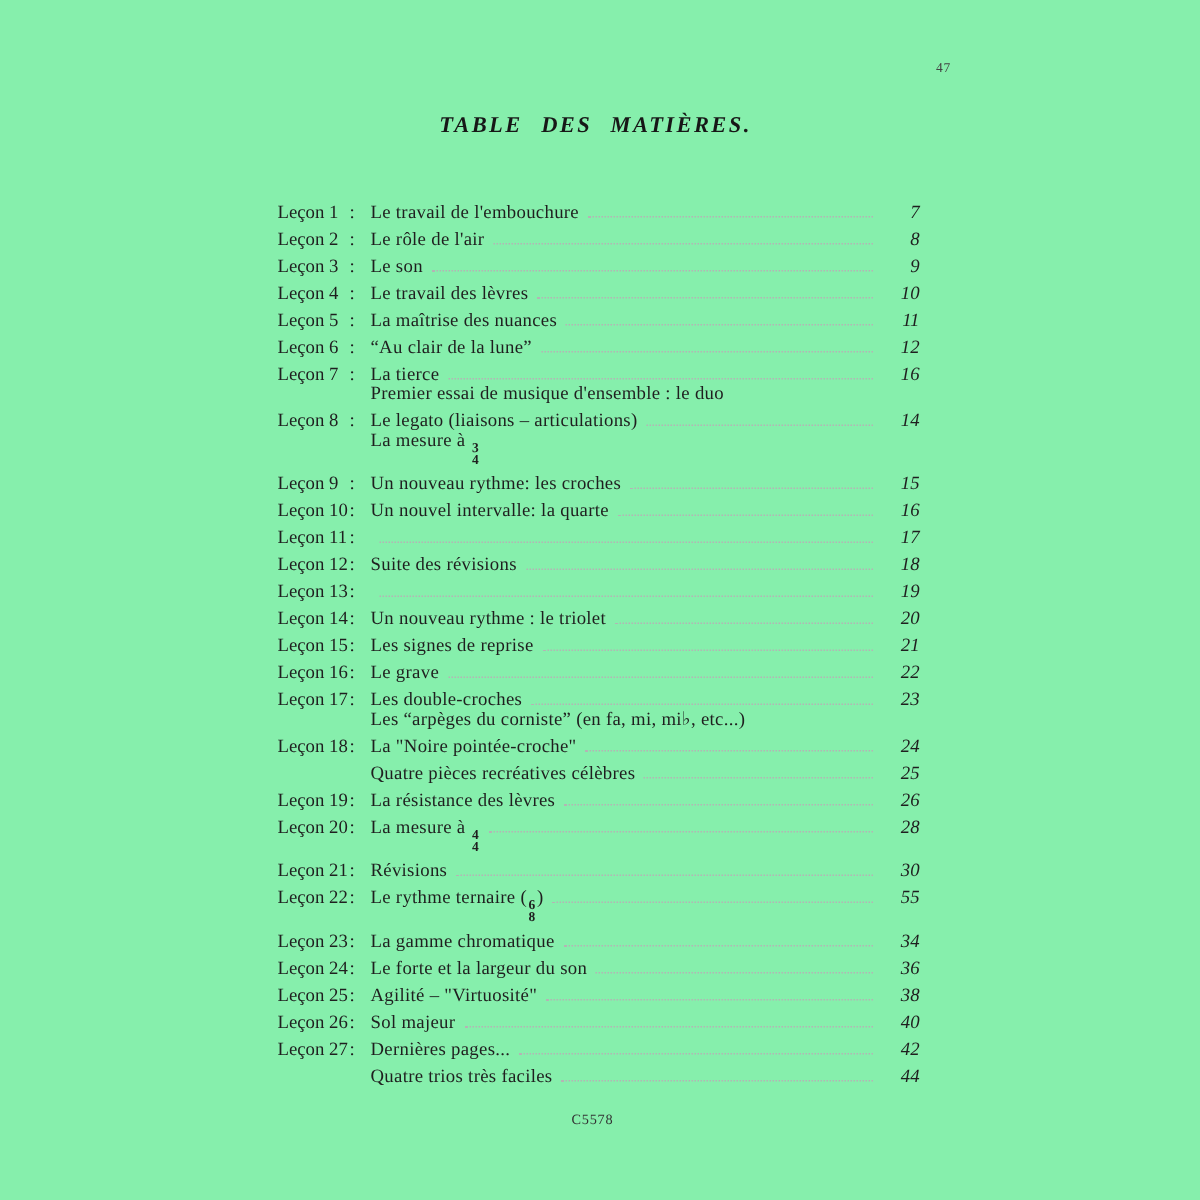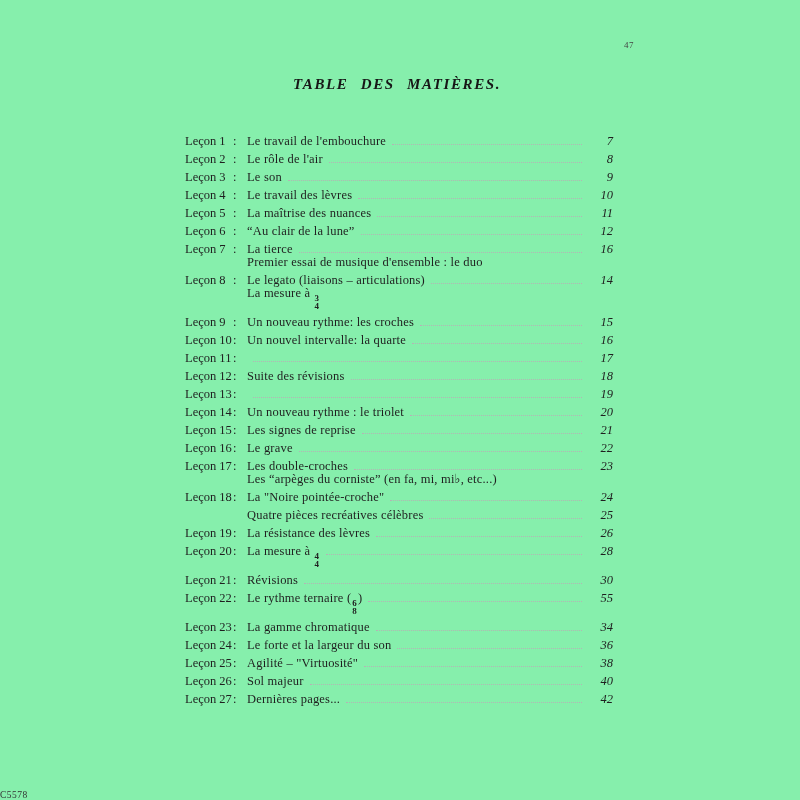--- a/index.html
+++ b/index.html
@@ -87,25 +87,24 @@
     font-weight: bold;
     margin: 0 1px;
   }
   .frac span { display: block; }
   .frac span + span { margin-top: -1px; }
   .footer-plate {
     position: absolute;
     top: 742px;
     left: 0;
     right: 10px;
-    text-align: left;
+    text-align: center;
     font-size: 9.5px;
     color: #333;
     letter-spacing: 0.5px;
-    margin-top: 48px;
   }
 </style>
 </head>
 <body>
 
 <div class="page">
   <div class="corner-pageno">47</div>
 
   <div class="doc-title">TABLE DES MATIÈRES.</div>
 
@@ -377,16 +376,25 @@
       </div>
       <div class="entry">
         <div class="row">
           <span class="label">Leçon 27</span>
           <span class="colon">:</span>
           <span class="title">Dernières pages...</span>
           <span class="leader"></span>
           <span class="pageno">42</span>
         </div>
       </div>
+      <div class="entry">
+        <div class="row">
+          <span class="label"></span>
+          <span class="colon"></span>
+          <span class="title">Quatre trios très faciles</span>
+          <span class="leader"></span>
+          <span class="pageno">44</span>
+        </div>
+      </div>
     </div>
 
   <div class="footer-plate">C5578</div>
 </div>
 
 </body></html>

